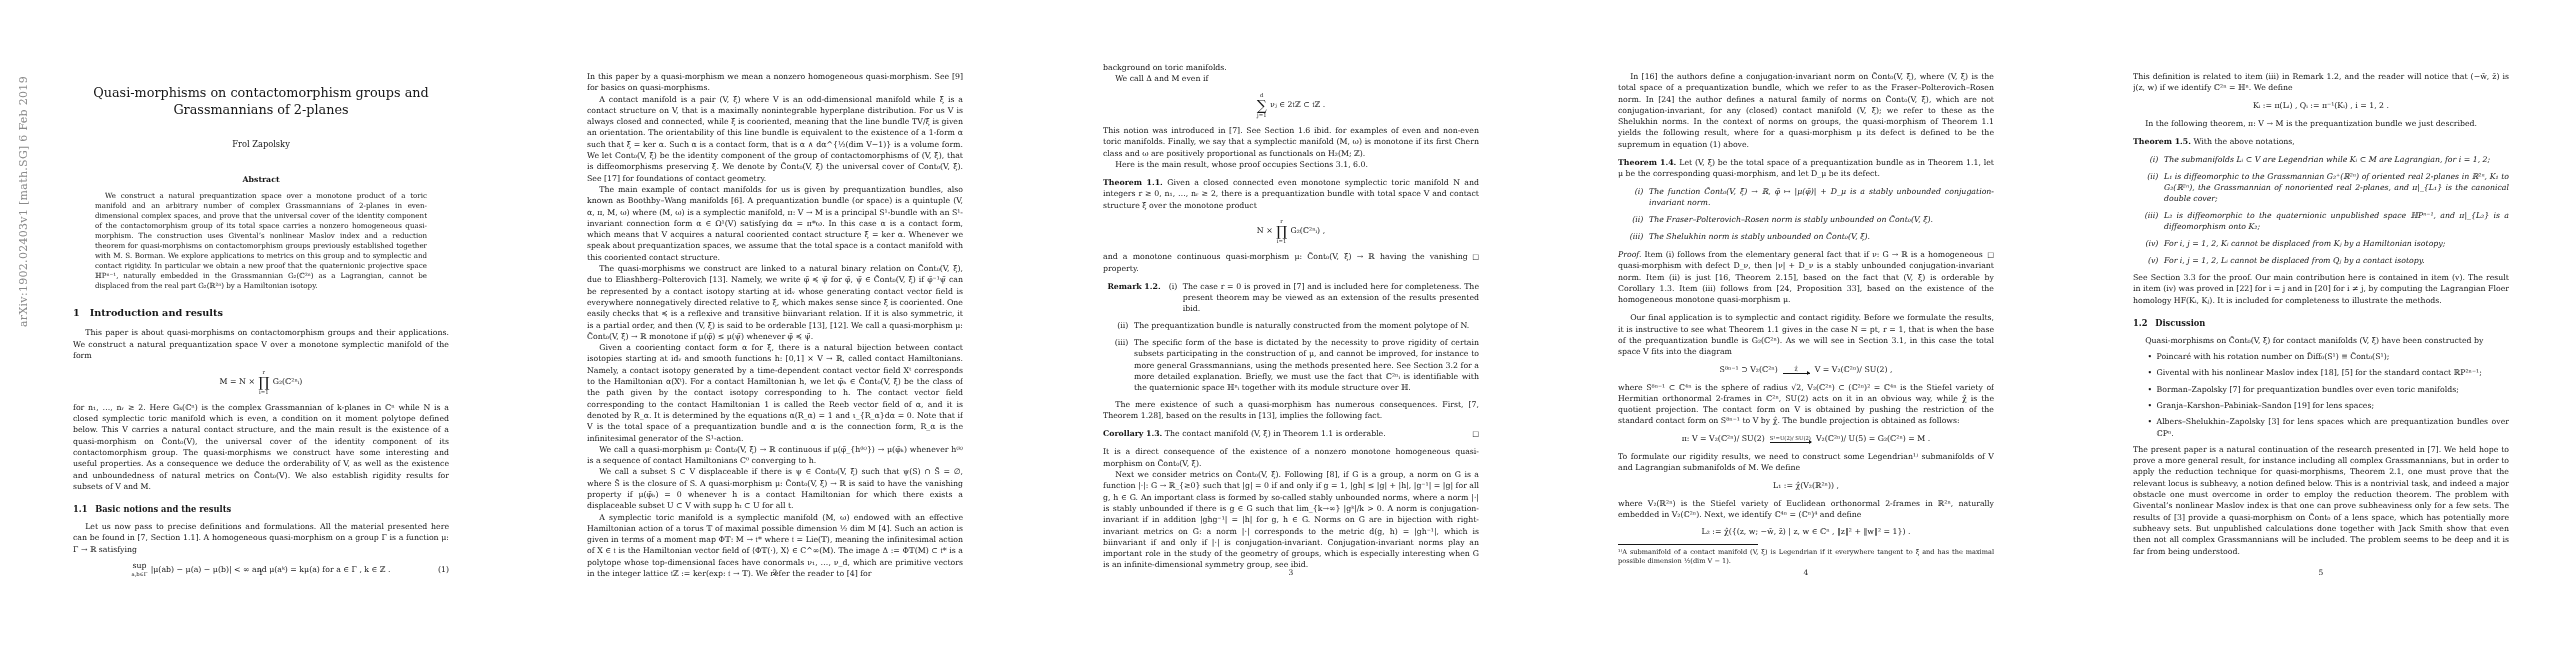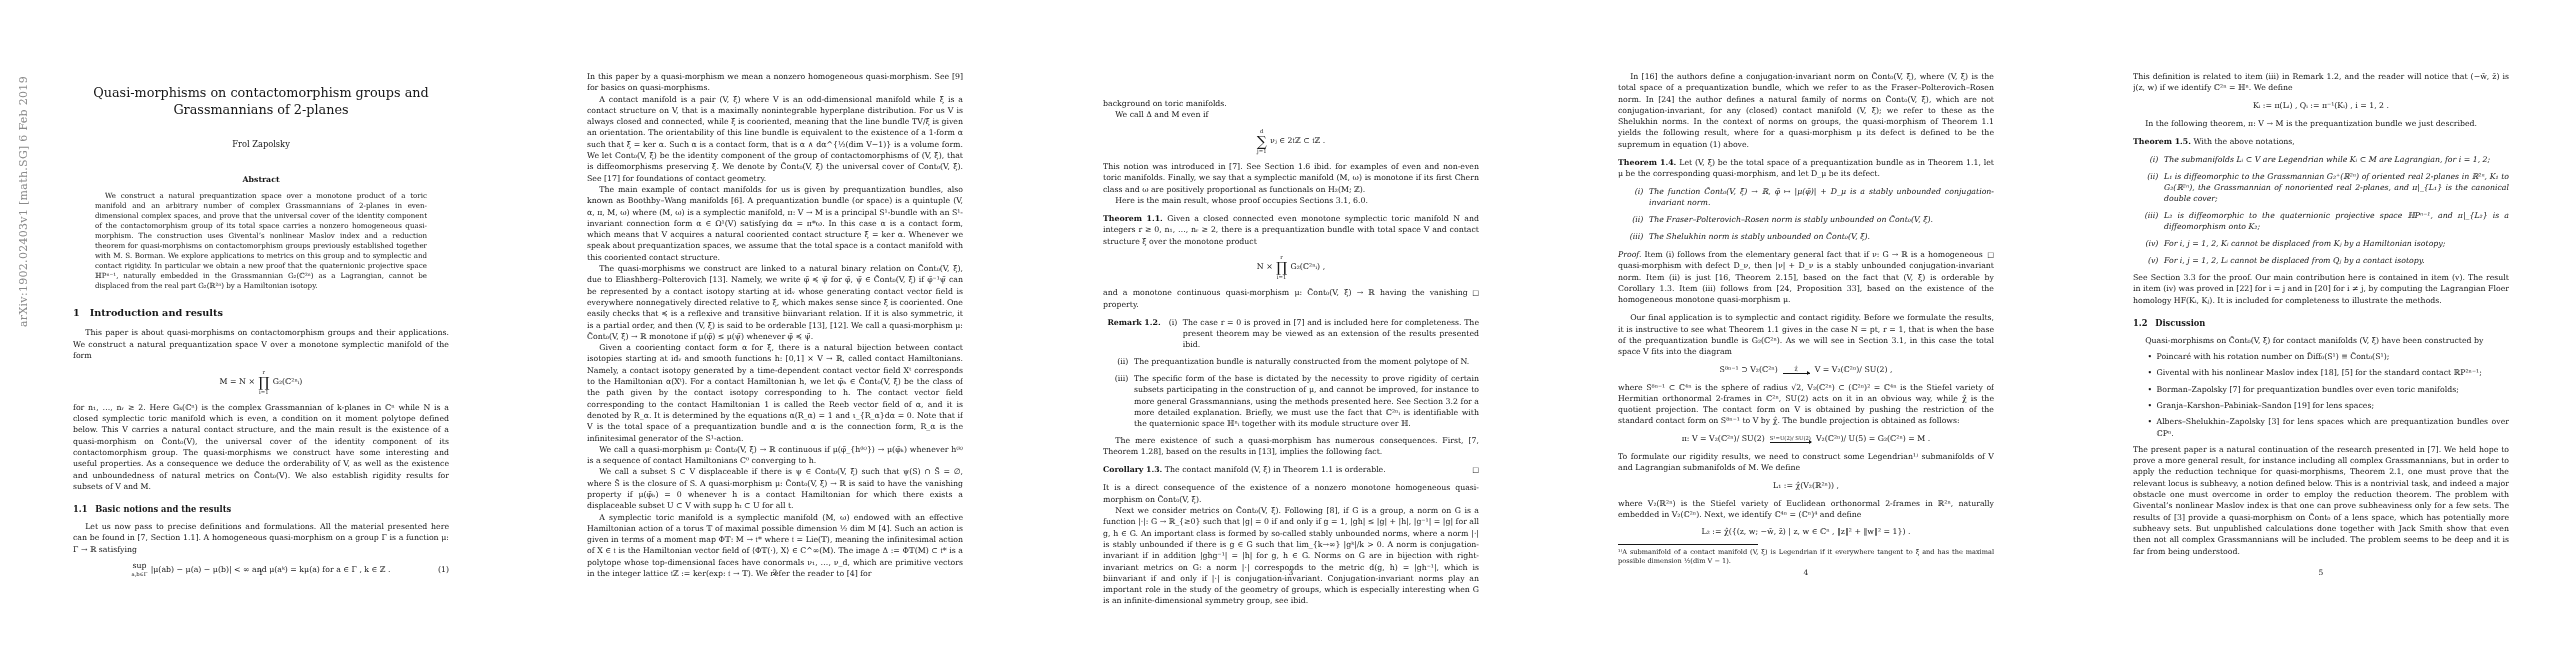--- a/index.html
+++ b/index.html
@@ -1,21 +1,21 @@
 <!DOCTYPE html>
 <html style="font-size:9px"><head>
 <meta charset="utf-8">
 <style>
   html,body{margin:0;padding:0;background:#ffffff;}
   #canvas{position:relative;width:2576px;height:667px;background:#ffffff;overflow:hidden;
           font-family:"DejaVu Serif","Liberation Serif",serif;color:#161616;}
   .stamp{position:absolute;left:16.7px;top:327px;transform:rotate(-90deg);transform-origin:0 0;
          font-size:11px;letter-spacing:0.3px;color:#8a8a8a;white-space:nowrap;}
   .page{position:absolute;top:0;width:376px;height:617px;box-sizing:border-box;overflow:hidden;}
-  #p1{left:73px;} #p2{left:587px;padding-top:71px;} #p3{left:1103px;padding-top:98px;}
+  #p1{left:73px;} #p2{left:587px;padding-top:71px;} #p3{left:1103px;padding-top:62px;}
   #p4{left:1618px;padding-top:71px;} #p5{left:2133px;padding-top:71px;}
   .title{margin-top:84px;font-size:12.8px;line-height:17px;text-align:center;}
   .author{margin-top:20.6px;font-size:8.3px;text-align:center;}
   .abs-head{margin-top:26px;font-size:7.8px;font-weight:bold;text-align:center;}
   .abstract{margin:7.2px 22px 0;font-size:7.1px;line-height:10px;text-align:justify;text-indent:10px;}
   .sec-head{margin:16.7px 0 9px;font-size:9.7px;font-weight:bold;}
   .sec-head .num{margin-right:10px;}
   .subsec-head{margin:12.2px 0 6.7px;font-size:8.3px;font-weight:bold;}
   .subsec-head .num{margin-right:7.8px;}
   .par{font-size:7.8px;line-height:11.3px;text-align:justify;text-indent:12.2px;margin:0;}
@@ -223,21 +223,21 @@
     <div class="item it">
       <span class="marker">(i)</span>
       <span class="itext">The submanifolds Lᵢ ⊂ V are Legendrian while Kᵢ ⊂ M are Lagrangian, for i = 1, 2;</span>
     </div>
     <div class="item it">
       <span class="marker">(ii)</span>
       <span class="itext">L₁ is diffeomorphic to the Grassmannian G₂⁺(ℝ²ⁿ) of oriented real 2-planes in ℝ²ⁿ, K₁ to G₂(ℝ²ⁿ), the Grassmannian of nonoriented real 2-planes, and π|_{L₁} is the canonical double cover;</span>
     </div>
     <div class="item it">
       <span class="marker">(iii)</span>
-      <span class="itext">L₂ is diffeomorphic to the quaternionic projective space ℍPⁿ⁻¹, and π|_{L₂} is a diffeomorphism onto K₂;</span>
+      <span class="itext">L₂ is diffeomorphic to the quaternionic unpublished space ℍPⁿ⁻¹, and π|_{L₂} is a diffeomorphism onto K₂;</span>
     </div>
     <div class="item it">
       <span class="marker">(iv)</span>
       <span class="itext">For i, j = 1, 2, Kᵢ cannot be displaced from Kⱼ by a Hamiltonian isotopy;</span>
     </div>
     <div class="item it">
       <span class="marker">(v)</span>
       <span class="itext">For i, j = 1, 2, Lᵢ cannot be displaced from Qⱼ by a contact isotopy.</span>
     </div>
     <p class="par noindent">See Section 3.3 for the proof.  Our main contribution here is contained in item (v).  The result in item (iv) was proved in [22] for i = j and in [20] for i ≠ j, by computing the Lagrangian Floer homology HF(Kᵢ, Kⱼ).  It is included for completeness to illustrate the methods.</p>

